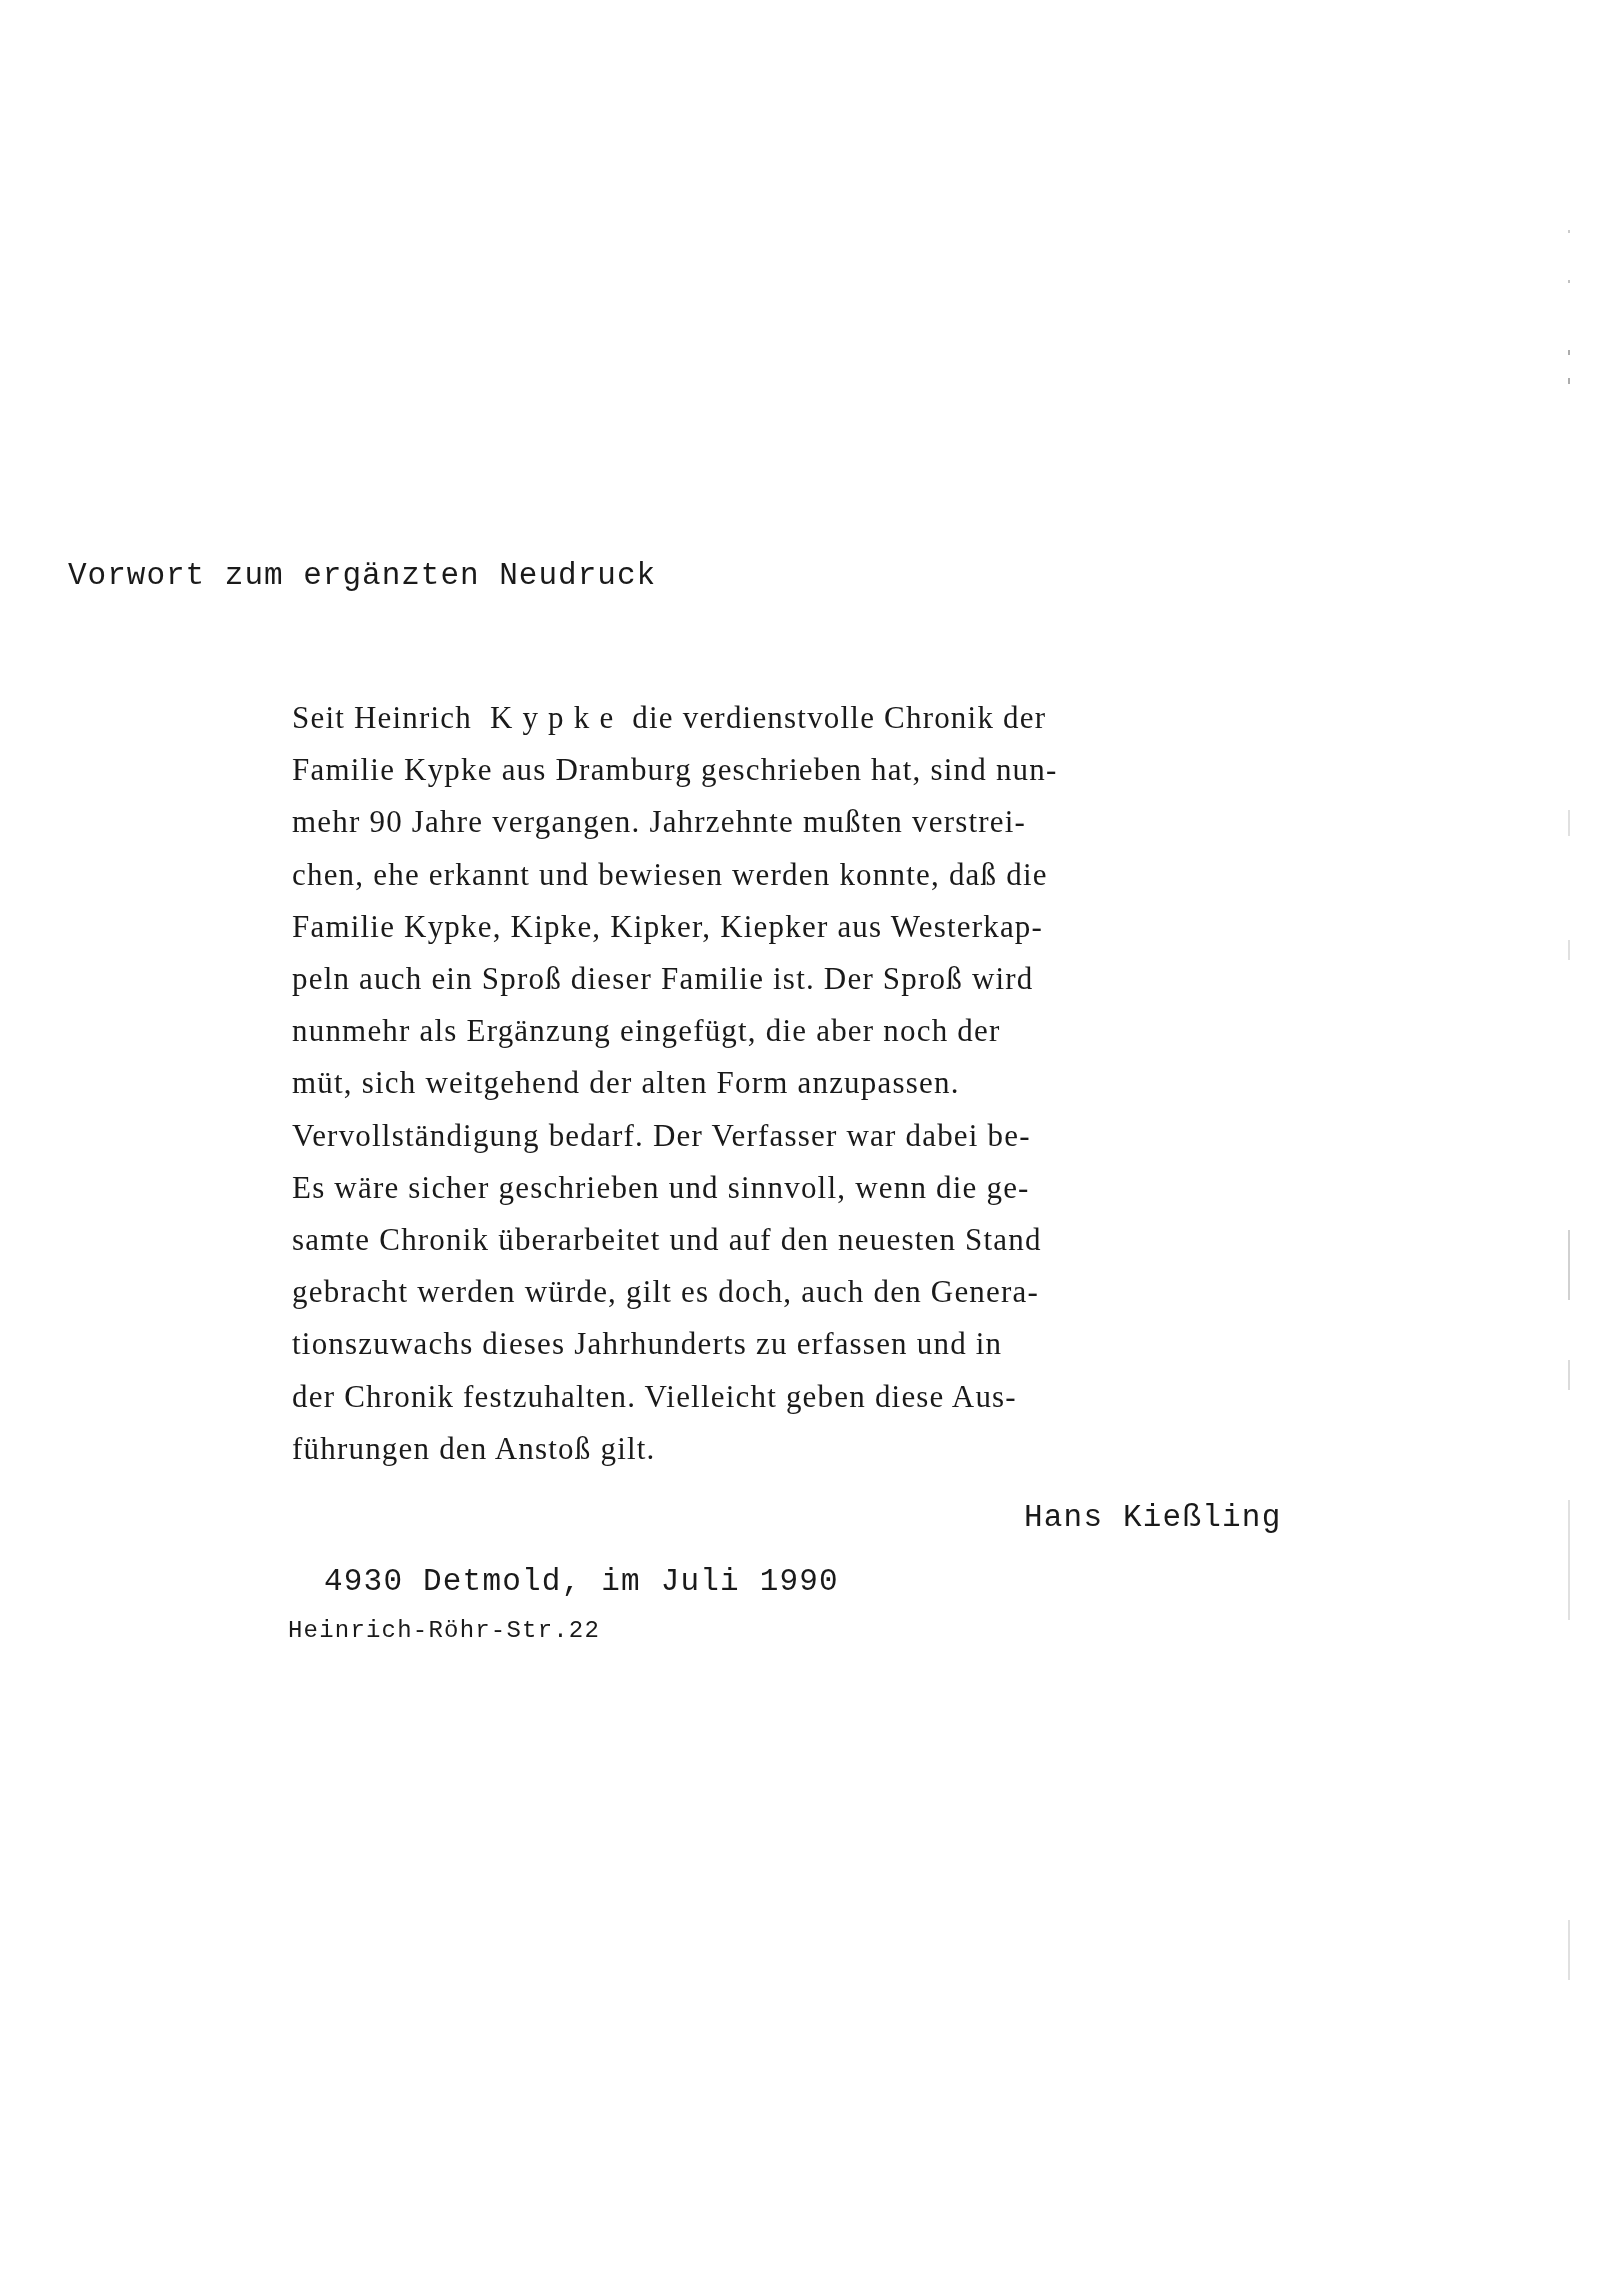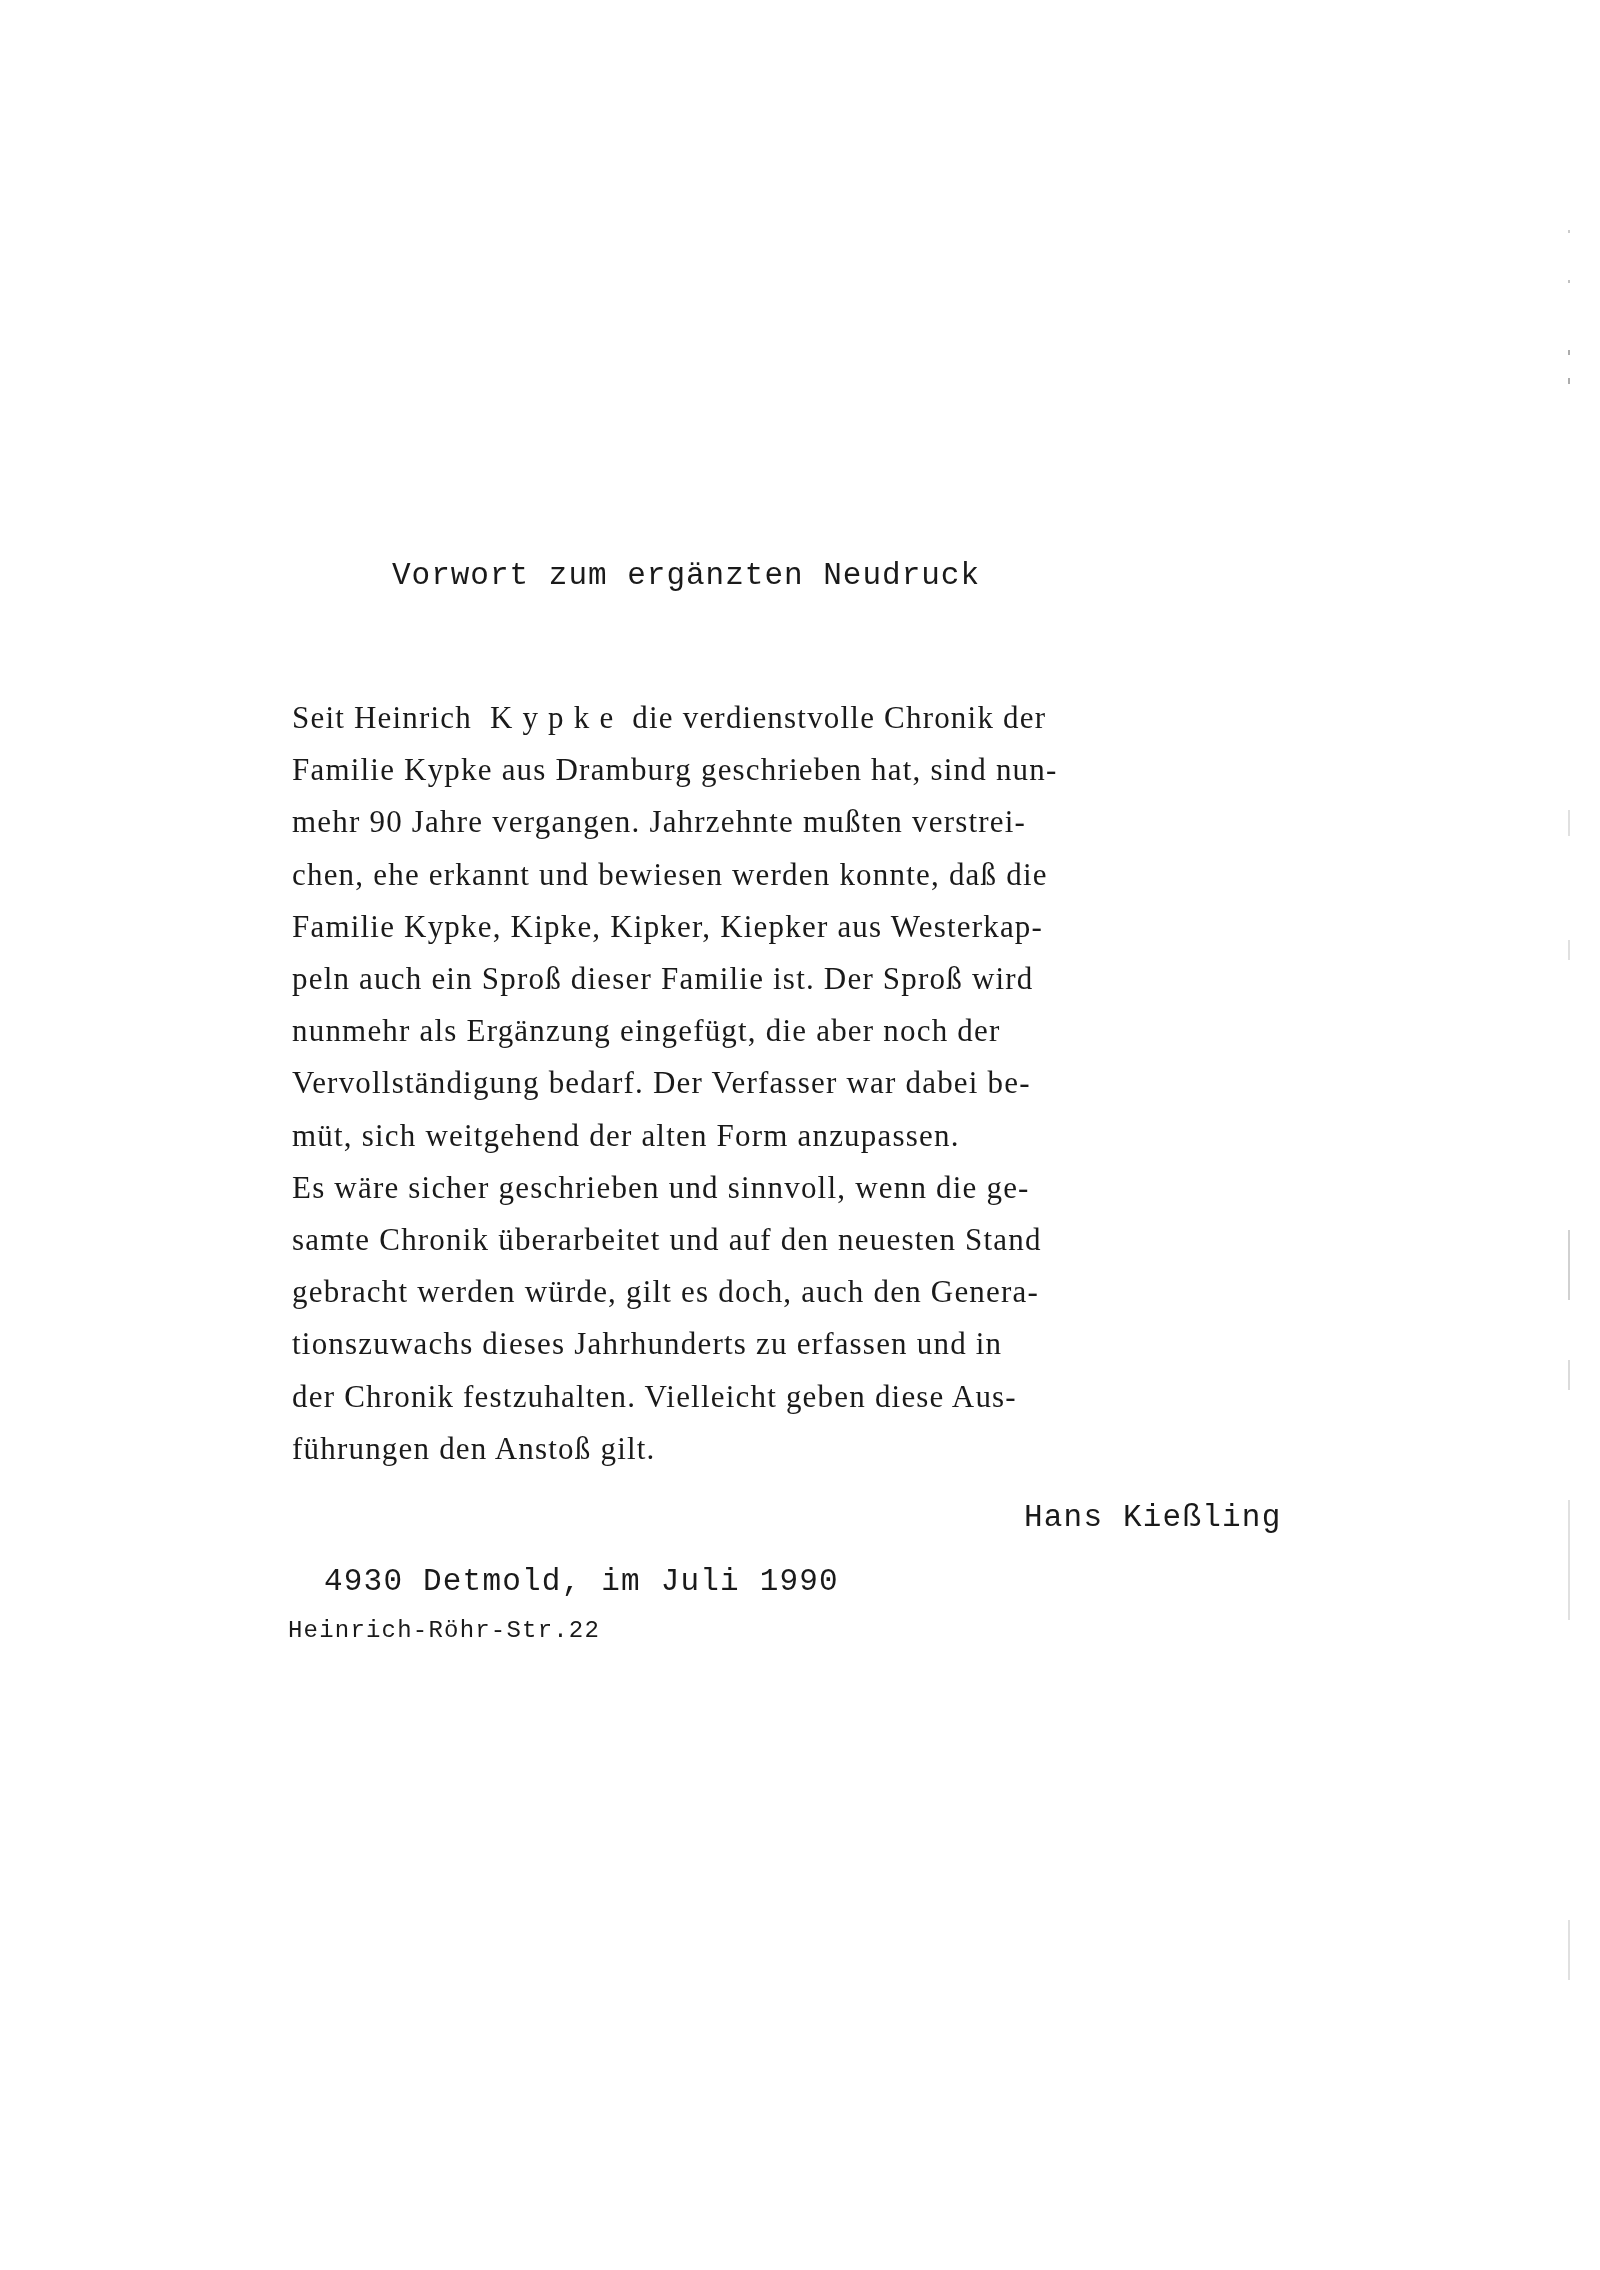--- a/index.html
+++ b/index.html
@@ -19,24 +19,24 @@
       position: absolute;
       left: 0; top: 0;
       width: 1600px; height: 2270px;
       background: #ffffff;
     }
     .title {
       position: absolute;
       left: 0;
       width: 1284px;
       top: 558px;
-      text-align: center;
+      text-align: left;
       font-size: 31px;
       letter-spacing: 1px;
-      padding-left: 88px;
+      padding-left: 68px;
       box-sizing: border-box;
     }
     .body-text {
       position: absolute;
       left: 292px;
       top: 692px;
       width: 1160px;
       font-size: 31px;
       line-height: 52.2px;
       letter-spacing: 1.2px;
@@ -91,22 +91,22 @@
   <div class="title">Vorwort zum ergänzten Neudruck</div>
 
   <div class="body-text">
     <span class="line">Seit Heinrich  K y p k e  die verdienstvolle Chronik der</span>
     <span class="line">Familie Kypke aus Dramburg geschrieben hat, sind nun-</span>
     <span class="line">mehr 90 Jahre vergangen. Jahrzehnte mußten verstrei-</span>
     <span class="line">chen, ehe erkannt und bewiesen werden konnte, daß die</span>
     <span class="line">Familie Kypke, Kipke, Kipker, Kiepker aus Westerkap-</span>
     <span class="line">peln auch ein Sproß dieser Familie ist. Der Sproß wird</span>
     <span class="line">nunmehr als Ergänzung eingefügt, die aber noch der</span>
+    <span class="line">müt, sich weitgehend der alten Form anzupassen.</span>
     <span class="line">Vervollständigung bedarf. Der Verfasser war dabei be-</span>
-    <span class="line">müt, sich weitgehend der alten Form anzupassen.</span>
     <span class="line">Es wäre sicher geschrieben und sinnvoll, wenn die ge-</span>
     <span class="line">samte Chronik überarbeitet und auf den neuesten Stand</span>
     <span class="line">gebracht werden würde, gilt es doch, auch den Genera-</span>
     <span class="line">tionszuwachs dieses Jahrhunderts zu erfassen und in</span>
     <span class="line">der Chronik festzuhalten. Vielleicht geben diese Aus-</span>
     <span class="line">führungen den Anstoß gilt.</span>
   </div>
 
   <div class="signature">Hans Kießling</div>
 

